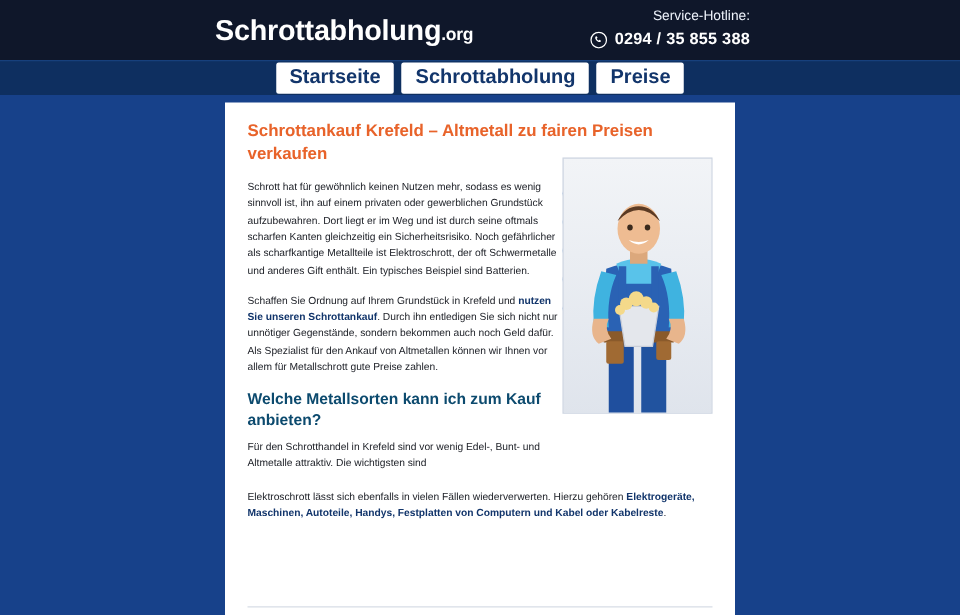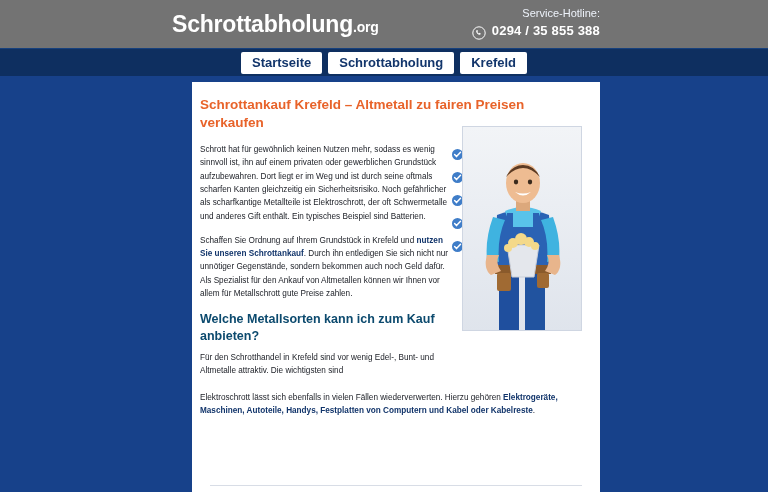--- a/index.html
+++ b/index.html
@@ -12,21 +12,21 @@
   }
   .page {
     width: 768px; height: 492px;
     position: relative;
     background: #ffffff;
     overflow: hidden;
   }
 
   
   .header {
-    background: #737373;
+    background: #0f172a;
     height: 48px;
     position: relative;
     display: flex;
     align-items: center;
     justify-content: center;
   }
   .logo {
     color: #ffffff;
     font-size: 23px;
     font-weight: bold;
@@ -76,44 +76,44 @@
     height: 28px;
     display: flex;
     align-items: center;
     justify-content: center;
     gap: 6px;
     border-top: 1px solid #17407c;
   }
   .nav-item {
     background: #ffffff;
     color: #12356b;
-    font-size: 13px;
+    font-size: 16px;
     font-weight: bold;
     padding: 4px 11px 5px;
     border-radius: 2px;
     line-height: 1;
     white-space: nowrap;
     cursor: pointer;
   }
 
   
   .frame-bg {
     position: absolute;
     left: 0; right: 0;
     top: 76px; bottom: 0;
     background: #17418a;
   }
   .content {
     position: absolute;
-    left: 192px;
+    left: 180px;
     top: 82px;
     width: 408px;
     bottom: 0;
     background: #ffffff;
-    padding: 14px 18px 0 8px;
+    padding: 14px 18px 0 18px;
     overflow: hidden;
   }
   h1 {
     margin: 0 0 12px 0;
     font-size: 13.5px;
     font-weight: bold;
     color: #e8632a;
     line-height: 1.3;
   }
   h2 {
@@ -204,21 +204,21 @@
           </svg>
         </span>
         <span class="hotline-number">0294 / 35 855 388</span>
       </div>
     </div>
   </div>
 
   <div class="nav">
     <div class="nav-item">Startseite</div>
     <div class="nav-item">Schrottabholung</div>
-    <div class="nav-item">Krefeld</div>
+    <div class="nav-item">Preise</div>
   </div>
 
   <div class="frame-bg"></div>
 
   <div class="content">
     <h1>Schrottankauf Krefeld – Altmetall zu fairen Preisen verkaufen</h1>
 
     <div class="photo">
       <svg viewBox="0 0 120 205" width="120" height="205">
         <defs>

